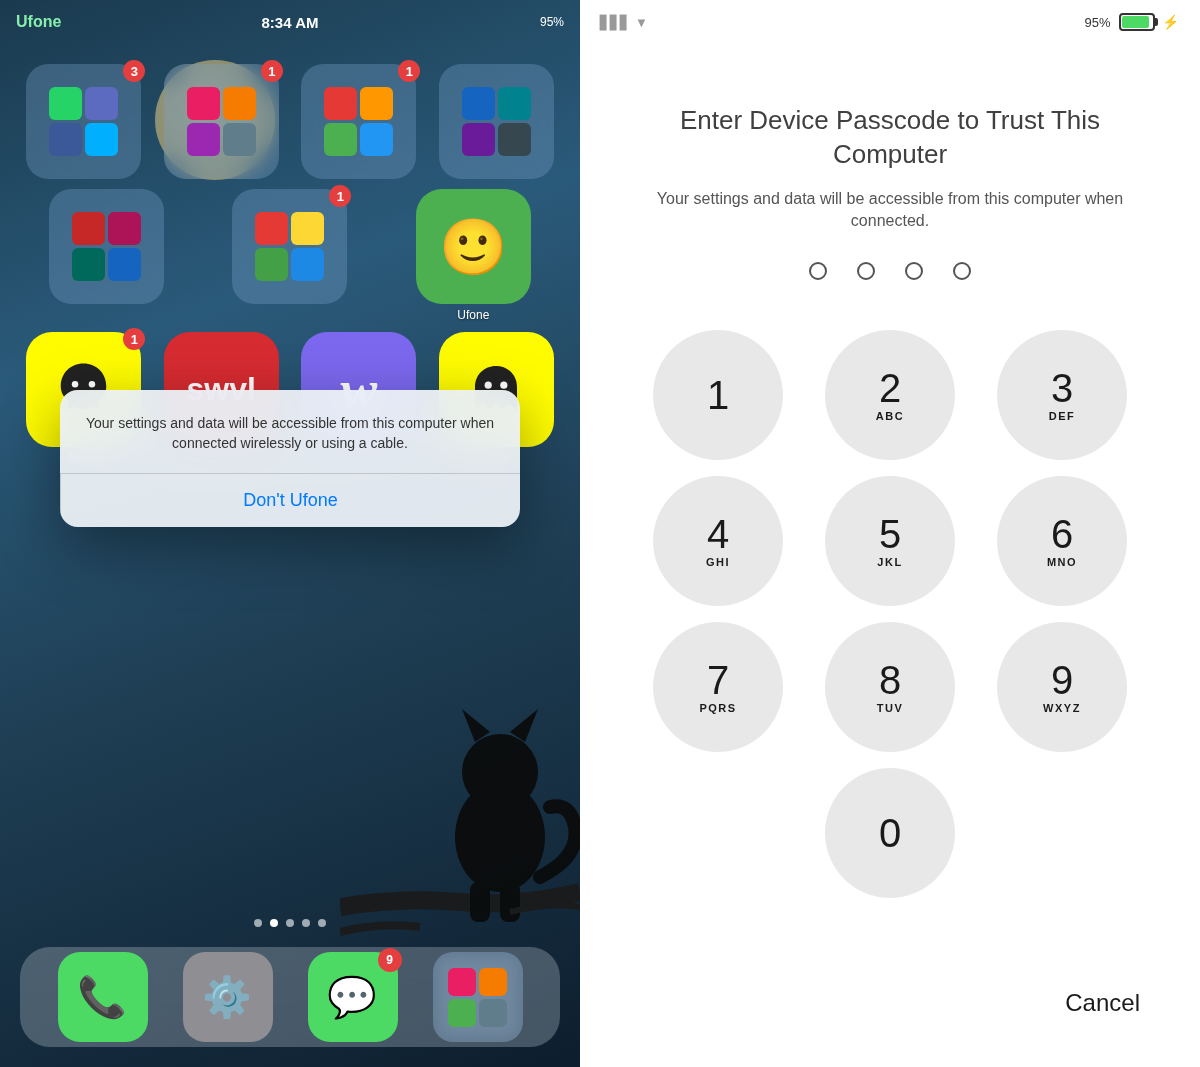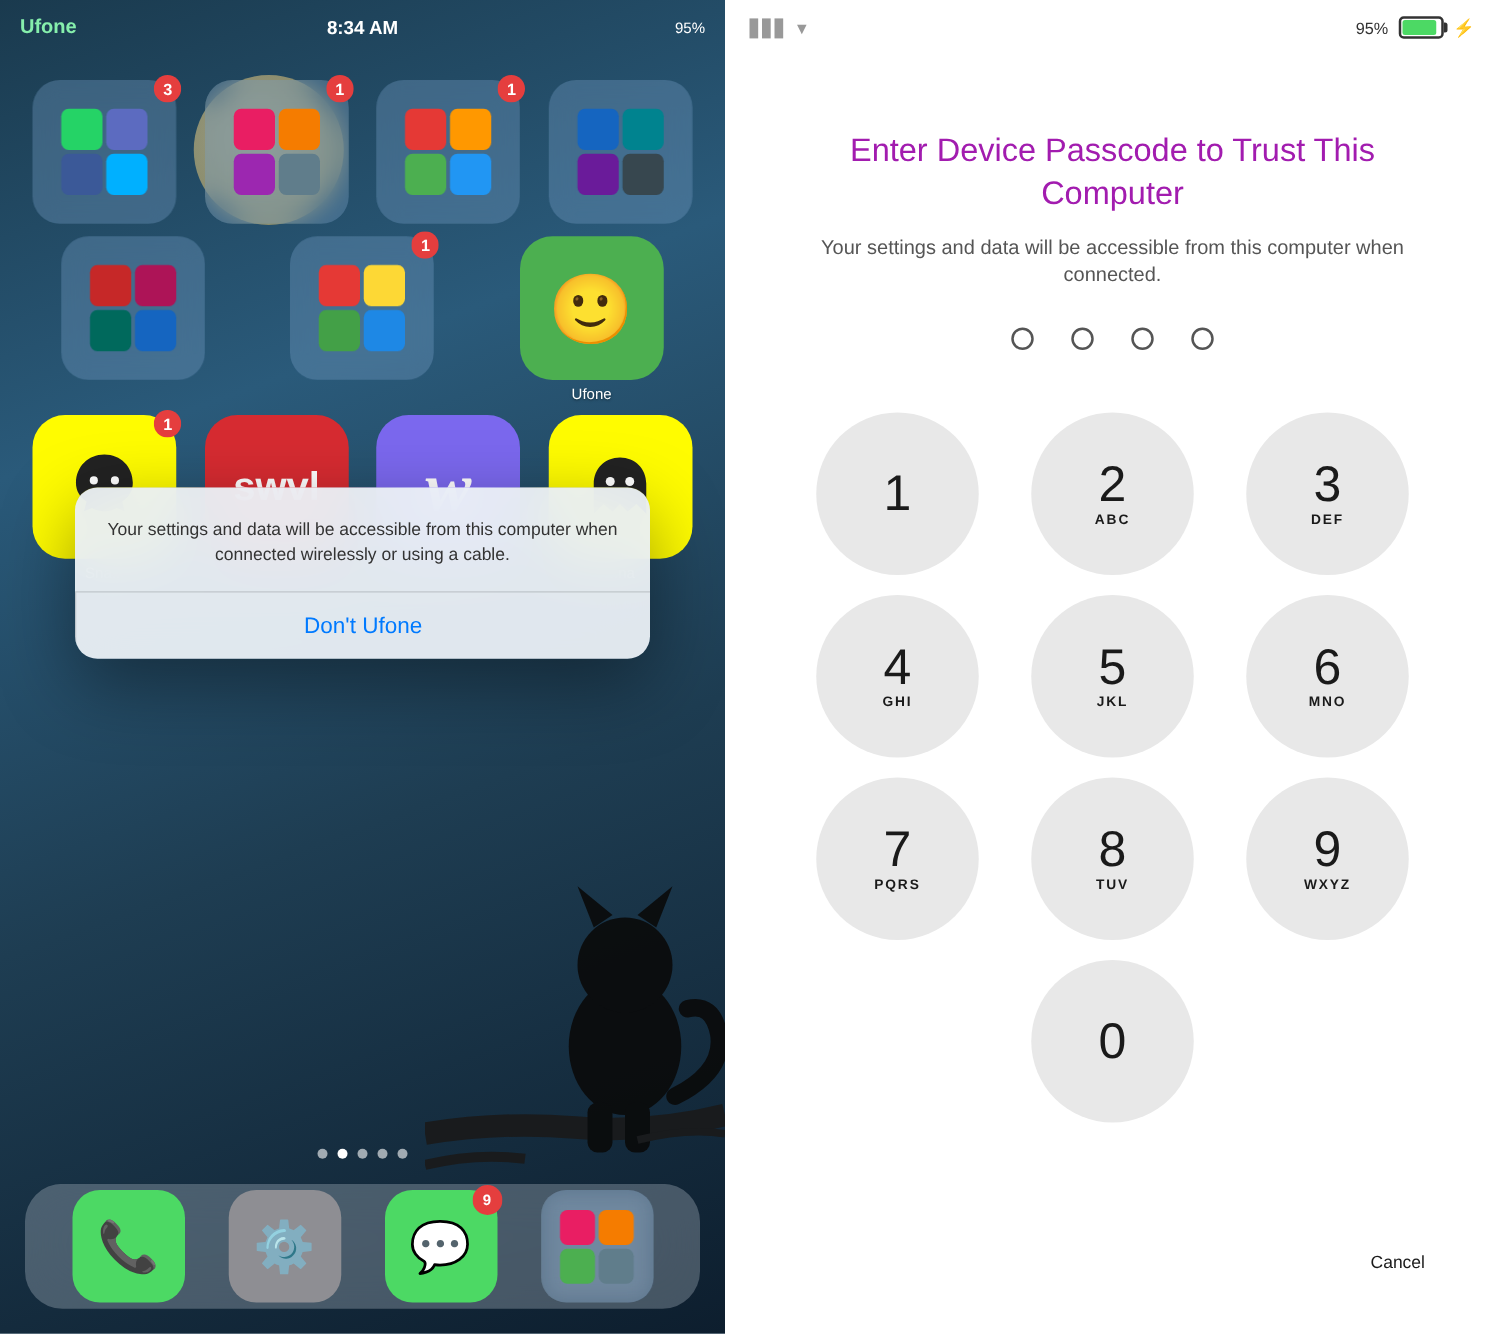--- a/index.html
+++ b/index.html
@@ -303,21 +303,21 @@
     .passcode-header {
       text-align: center;
       margin-top: 60px;
       margin-bottom: 30px;
       padding: 0 60px;
     }
 
     .passcode-title {
       font-size: 26px;
       font-weight: 400;
-      color: #a21caf;
+      color: #404040;
       line-height: 1.3;
       margin-bottom: 16px;
     }
 
     .passcode-subtitle {
       font-size: 16px;
       color: #555;
       line-height: 1.4;
     }
 
@@ -380,21 +380,21 @@
       display: flex;
       justify-content: center;
       margin-top: 16px;
     }
 
     
     .cancel-btn {
       position: absolute;
       bottom: 50px;
       right: 60px;
-      font-size: 14px;
+      font-size: 24px;
       color: #1a1a1a;
       background: transparent;
       border: none;
       cursor: pointer;
     }
 
     
     .cat-svg {
       position: absolute;
       bottom: 90px;

